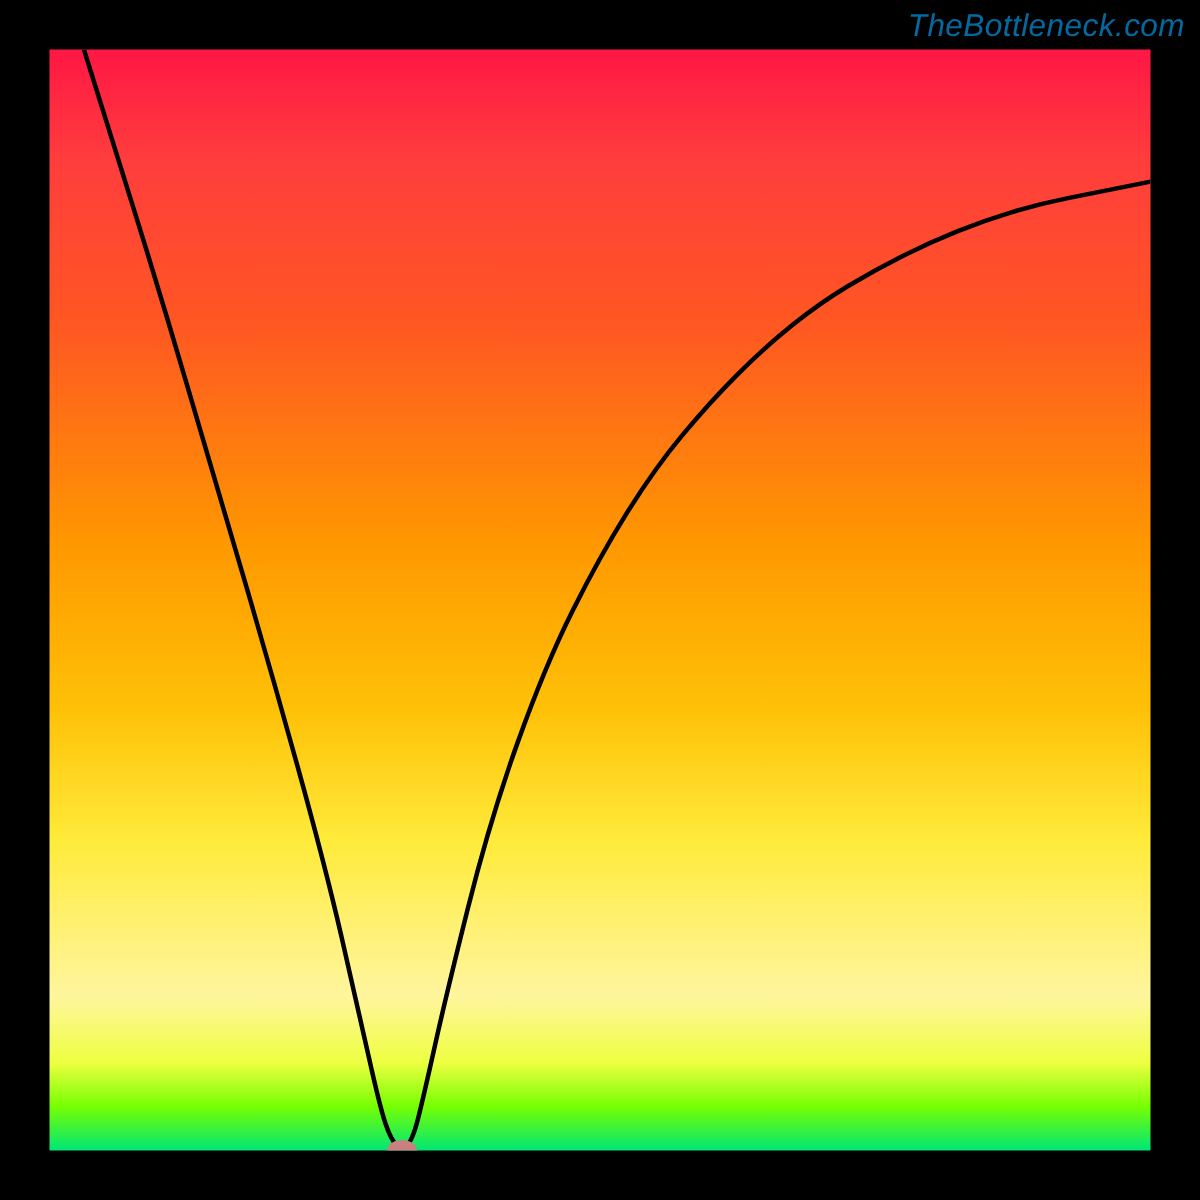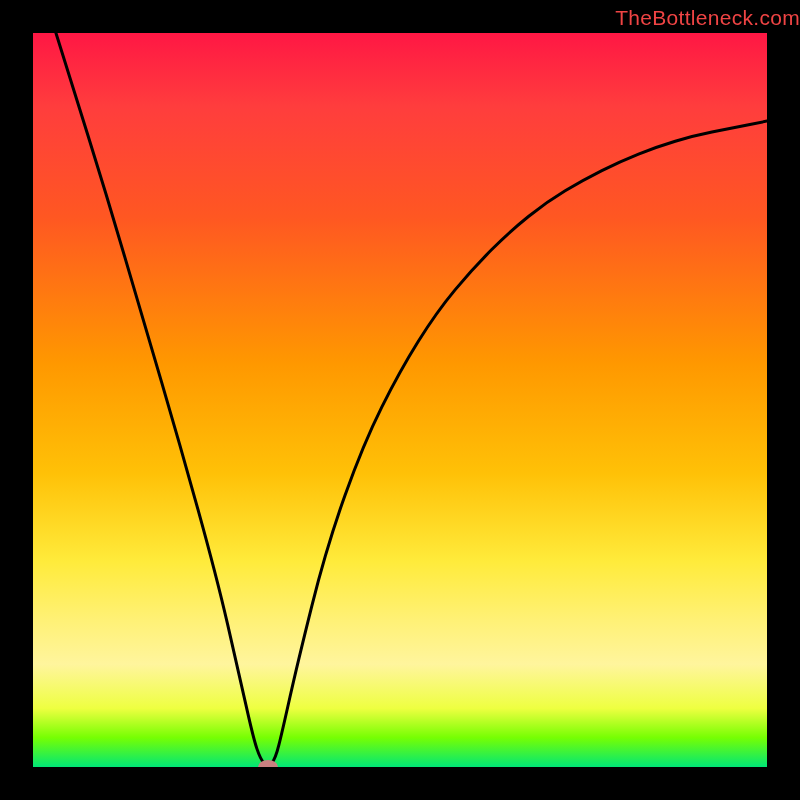--- a/index.html
+++ b/index.html
@@ -35,27 +35,28 @@
       #fff176 80%,
       #fff59d 86%,
       #eeff41 92%,
       #76ff03 96%,
       #00e676 100%
     );
   }
   .watermark {
     position: absolute;
     top: 6px;
-    right: 0;
-    color: #ef4444;
+    right: 10px;
+    color: #0369a1;
     font-size: 21px;
     font-weight: 500;
     letter-spacing: 0.3px;
     z-index: 10;
     user-select: none;
+    font-style: italic;
   }
   .curve-svg {
     position: absolute;
     left: 0;
     top: 0;
     width: 734px;
     height: 734px;
   }
   .marker {
     position: absolute;

